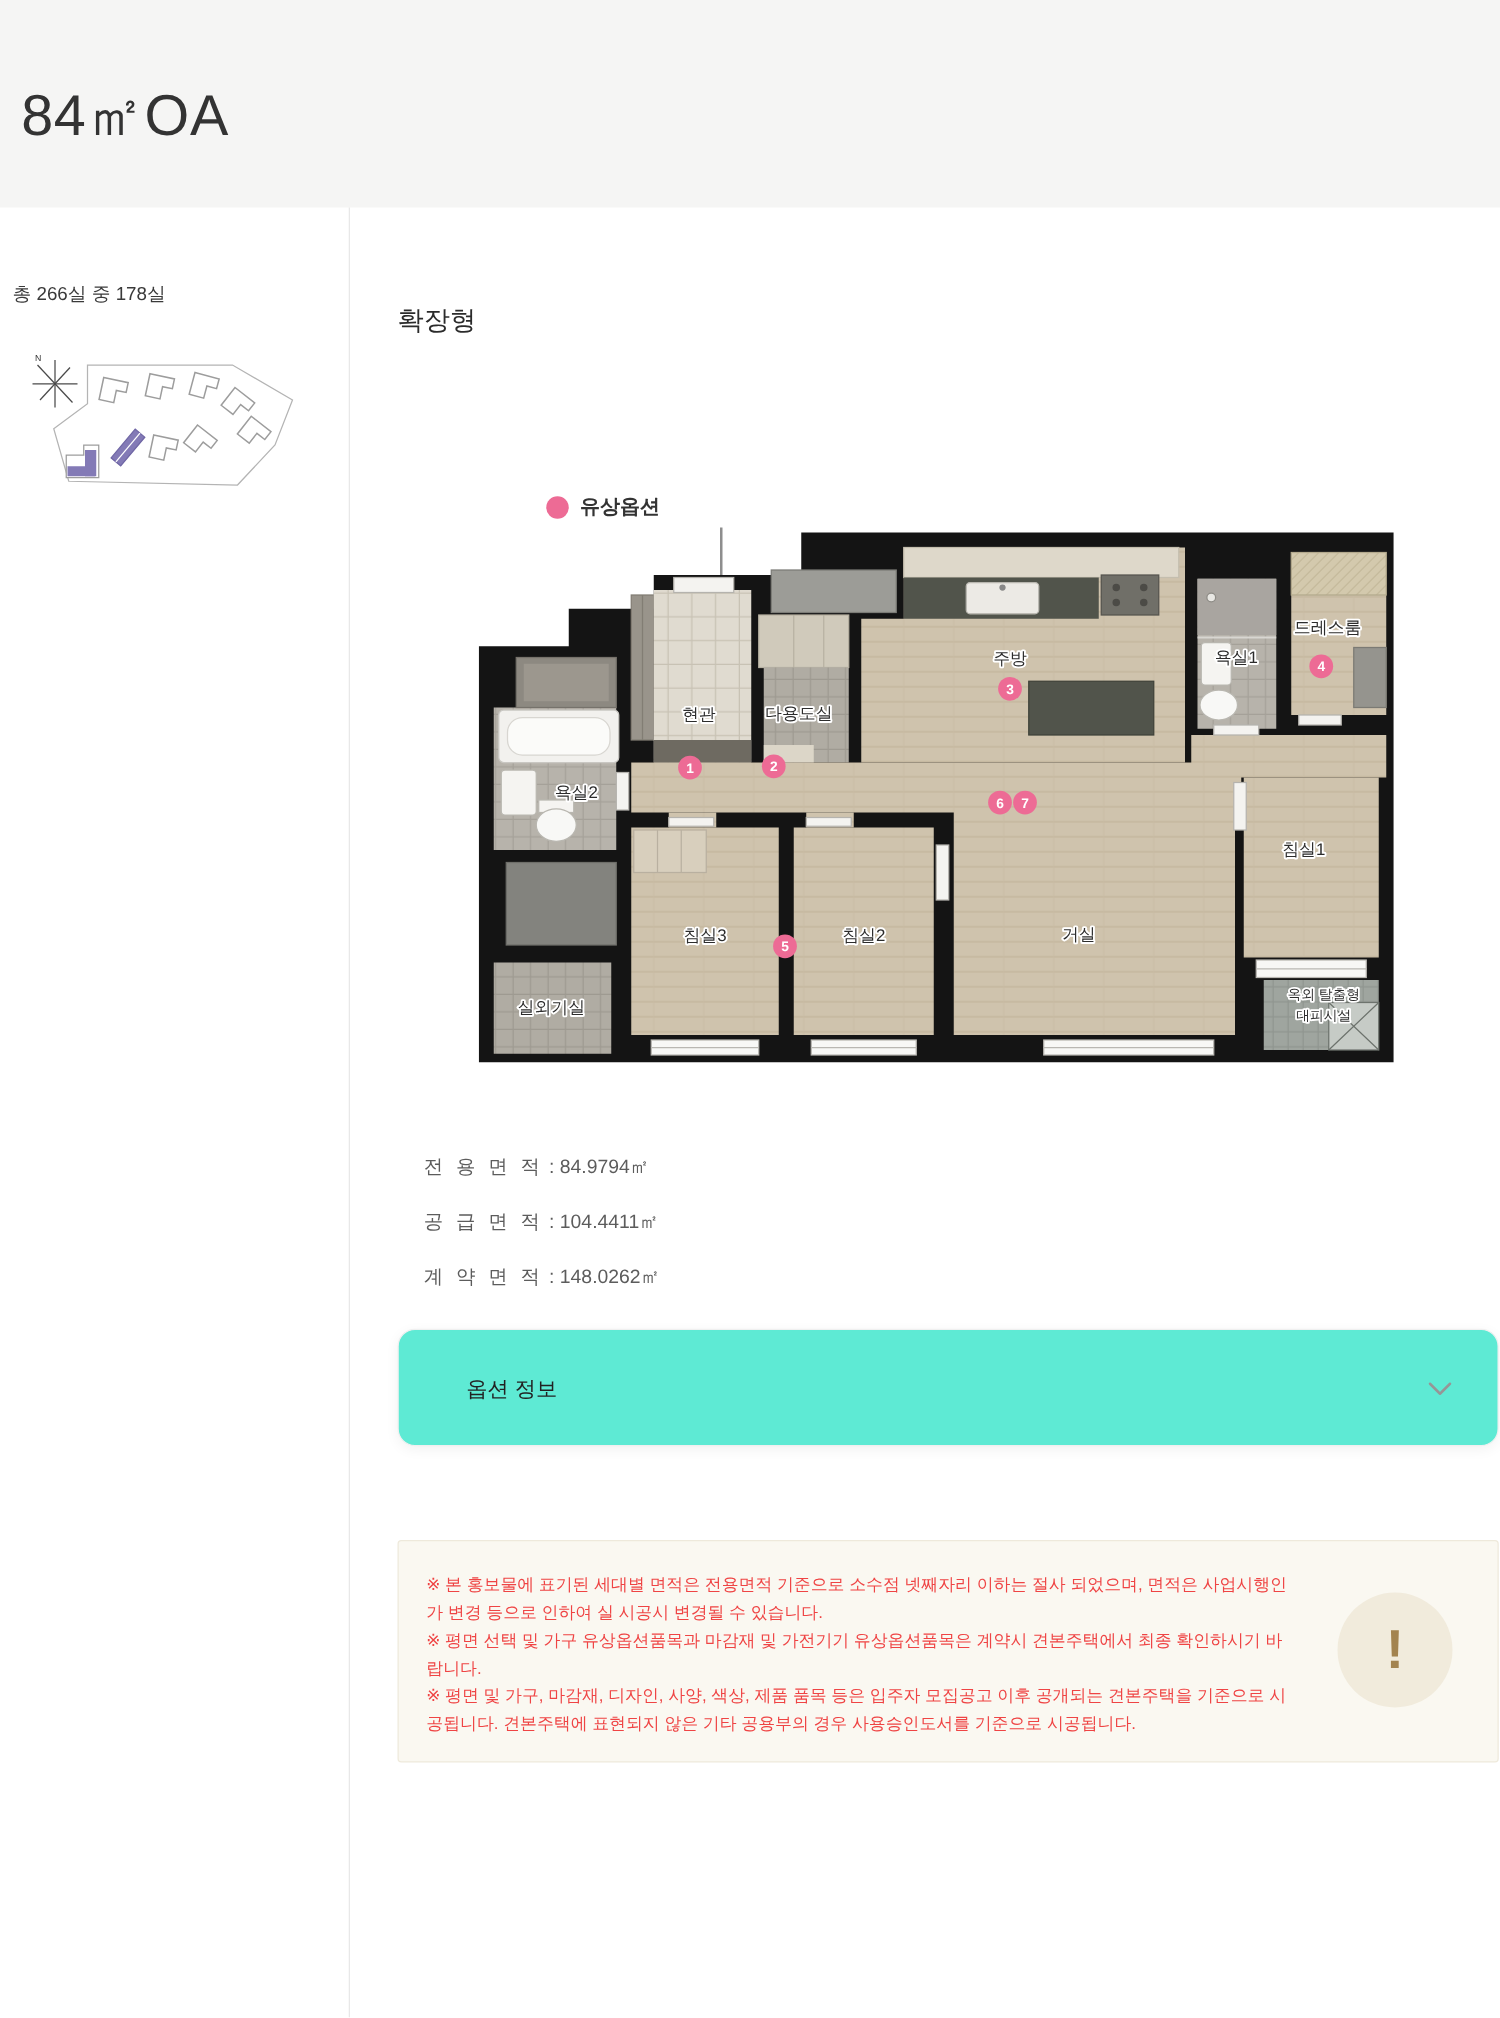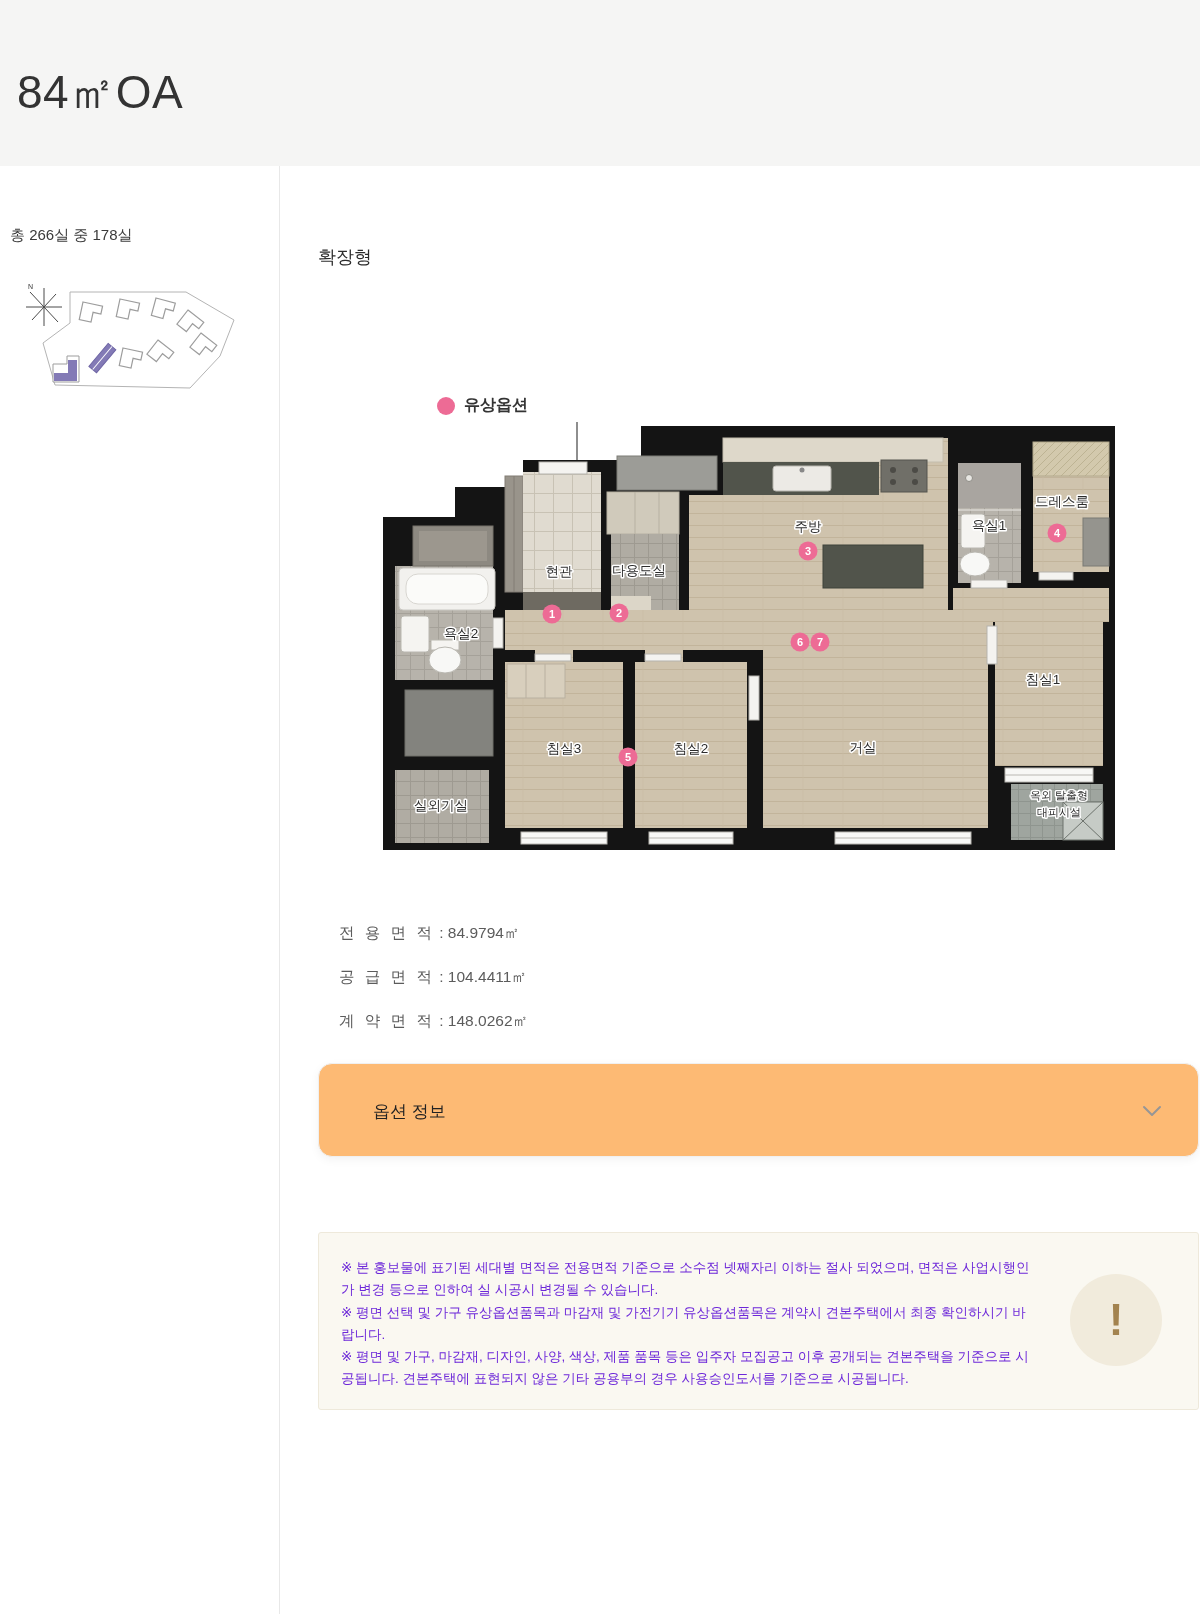--- a/index.html
+++ b/index.html
@@ -9,43 +9,43 @@
 
   .header { position:absolute; left:0; top:0; width:1200px; height:166px; background:#f5f5f4; }
   .page-title { position:absolute; left:17px; top:64px; font-size:46px; line-height:56px;
     color:#333; font-weight:400; letter-spacing:.5px; }
 
   .vdivider { position:absolute; left:279px; top:166px; width:1px; height:1448px; background:#e8e8e8; }
 
   .sidebar-note { position:absolute; left:10px; top:226px; font-size:15px; color:#3a3a3a; }
   .siteplan { position:absolute; left:8px; top:276px; }
 
-  .plan-type { position:absolute; left:318px; top:243px; font-size:18px; line-height:28px;
+  .plan-type { position:absolute; left:318px; top:243px; font-size:21px; line-height:28px;
     font-weight:500; color:#2b2b2b; }
 
   .legend { position:absolute; left:437px; top:395px; display:flex; align-items:center; }
   .legend-dot { width:18px; height:18px; border-radius:50%; }
   .legend-label { margin-left:9px; font-size:16px; font-weight:700; color:#333; }
 
   .floorplan { position:absolute; left:383px; top:418px; }
 
   .areas { position:absolute; left:339px; top:903px;margin-top:20px; }
   .area-row { height:23px; margin-bottom:21px; font-size:15.5px; color:#5c5c5c; }
   .area-label { letter-spacing:3px; }
 
   .accordion { position:absolute; left:318px; top:1063px; width:881px; height:94px;
-    background:#fdba74; border:1px solid #f0f0f0; border-radius:14px;
+    background:#5eead4; border:1px solid #f0f0f0; border-radius:14px;
     box-shadow:0 3px 10px rgba(0,0,0,.05); cursor:pointer; }
   .accordion-label { position:absolute; left:54px; top:36px; font-size:17px; font-weight:500; color:#222; }
   .accordion-chevron { position:absolute; right:36px; top:41px; }
 
   .notice { position:absolute; left:318px; top:1232px; width:881px; height:178px;
     background:#faf8f1; border:1px solid #eee9db; border-radius:3px; }
   .notice-body { position:absolute; left:22px; top:24px; width:690px;
-    font-size:13.5px; line-height:22.3px; color:#6d28d9; }
+    font-size:13.5px; line-height:22.3px; color:#ef4444; }
   .notice-badge { position:absolute; left:751px; top:41px; width:92px; height:92px;
     border-radius:50%; background:#f1ebdc; display:flex; align-items:center; justify-content:center; }
   .notice-badge span { font-size:44px; font-weight:700; color:#a3834f; }
 
   svg text { font-family:"Liberation Sans","DejaVu Sans",sans-serif; }
   .room-label { font-size:13.5px; font-weight:500; fill:#2c2c2c;
     paint-order:stroke; stroke:#ffffff; stroke-width:3px; stroke-linejoin:round; text-anchor:middle; }
   .room-label-sm { font-size:11px; }
   .marker-num { font-size:11px; font-weight:700; fill:#fff; text-anchor:middle; }
 </style>

